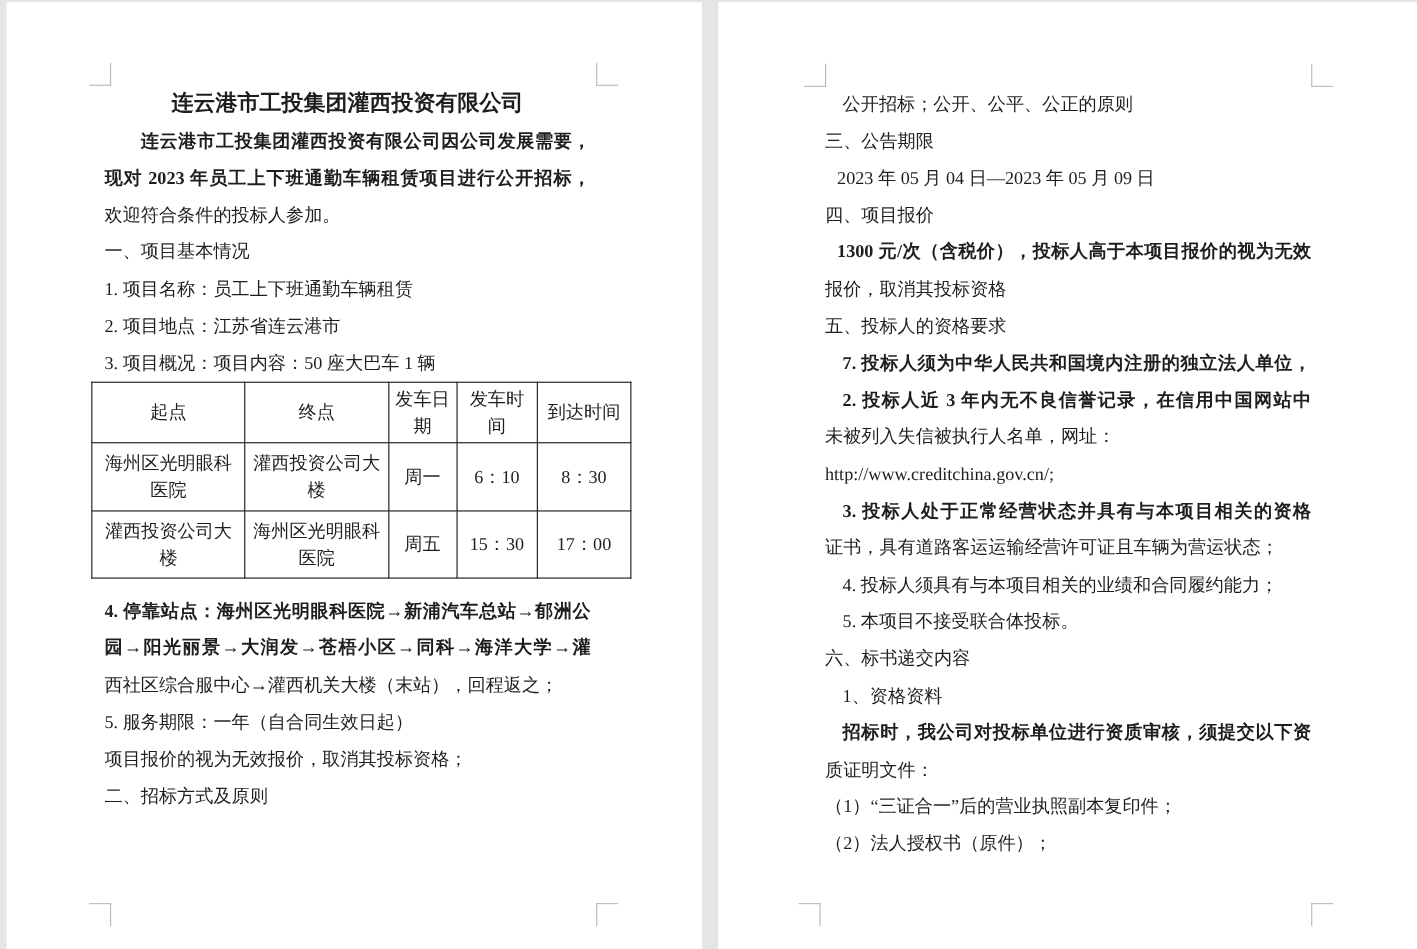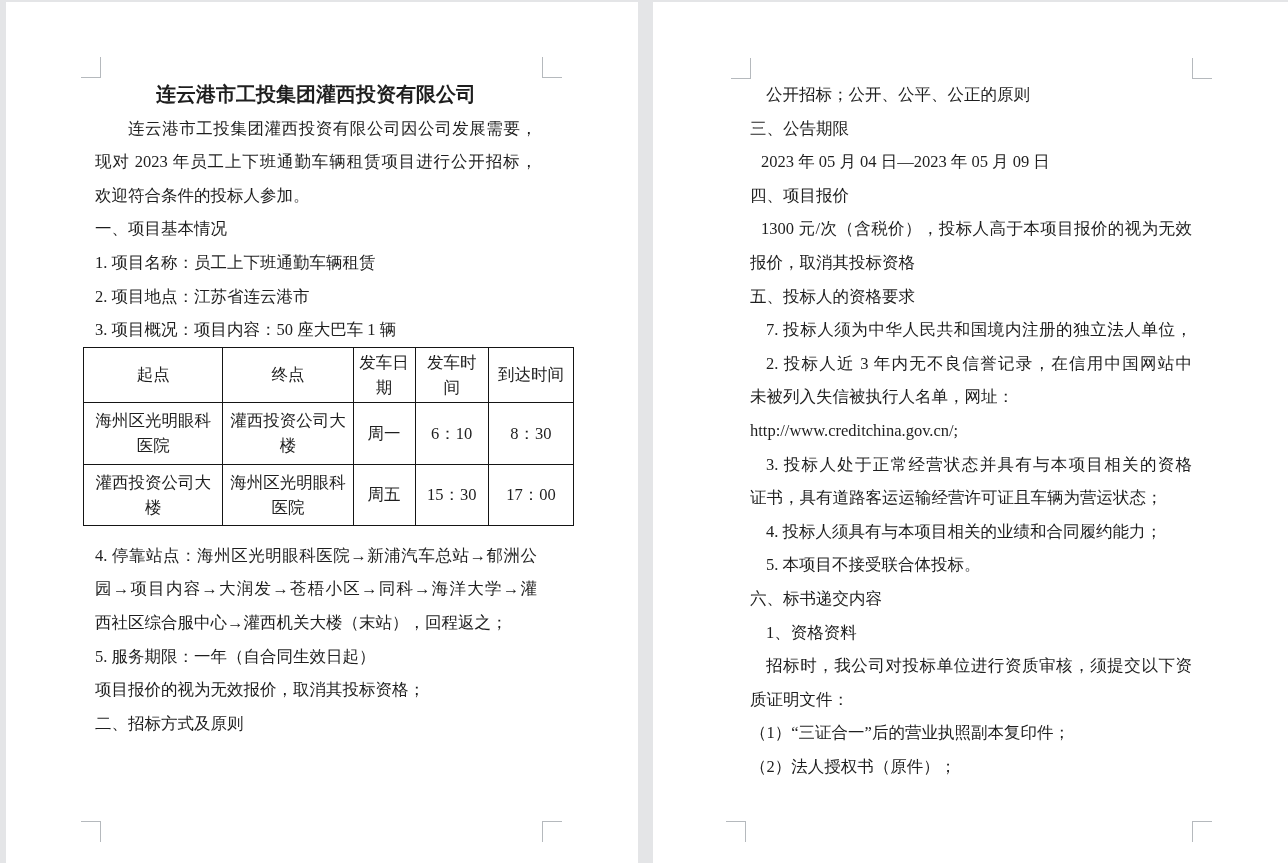--- a/index.html
+++ b/index.html
@@ -24,21 +24,21 @@
   #right-content{left:750px;}
 
   .line{
     height:33.6px;line-height:33.6px;font-size:16.5px;
     white-space:nowrap;overflow:hidden;
   }
   .t{font-weight:bold;font-size:20px;text-align:center;}
   .ind2{text-indent:33px;}
   .ind1{text-indent:16px;}
   .inds{text-indent:11px;}
-  .j{text-align:justify;text-align-last:justify;}
+  .j{text-align:justify;text-align-last:justify;font-weight:bold;}
 
   table.bus{
     border-collapse:collapse;table-layout:fixed;
     width:491px;margin-left:-12px;margin-bottom:13px;
   }
   table.bus th,table.bus td{
     border:1px solid #151515;font-weight:normal;text-align:center;
     vertical-align:middle;font-size:16.5px;line-height:25px;padding:2px 4px;
     overflow:hidden;
   }
@@ -100,21 +100,21 @@
         <td>灌西投资公司大楼</td>
         <td>海州区光明眼科医院</td>
         <td>周五</td>
         <td>15：30</td>
         <td>17：00</td>
       </tr>
     </tbody>
   </table>
 
   <div class="line j">4. 停靠站点：海州区光明眼科医院→新浦汽车总站→郁洲公</div>
-  <div class="line j">园→项目内容→大润发→苍梧小区→同科→海洋大学→灌</div>
+  <div class="line j">园→阳光丽景→大润发→苍梧小区→同科→海洋大学→灌</div>
   <div class="line">西社区综合服中心→灌西机关大楼（末站），回程返之；</div>
   <div class="line">5. 服务期限：一年（自合同生效日起）</div>
   <div class="line">项目报价的视为无效报价，取消其投标资格；</div>
   <div class="line">二、招标方式及原则</div>
 </div>
 
 <div class="content" id="right-content">
   <div class="line ind1">公开招标；公开、公平、公正的原则</div>
   <div class="line">三、公告期限</div>
   <div class="line inds">2023 年 05 月 04 日—2023 年 05 月 09 日</div>

